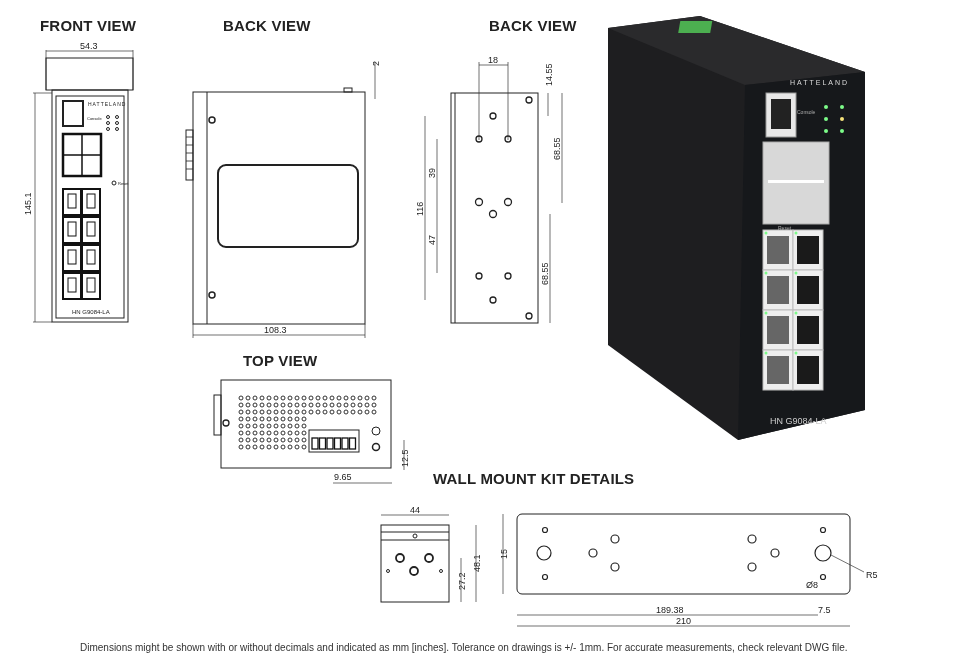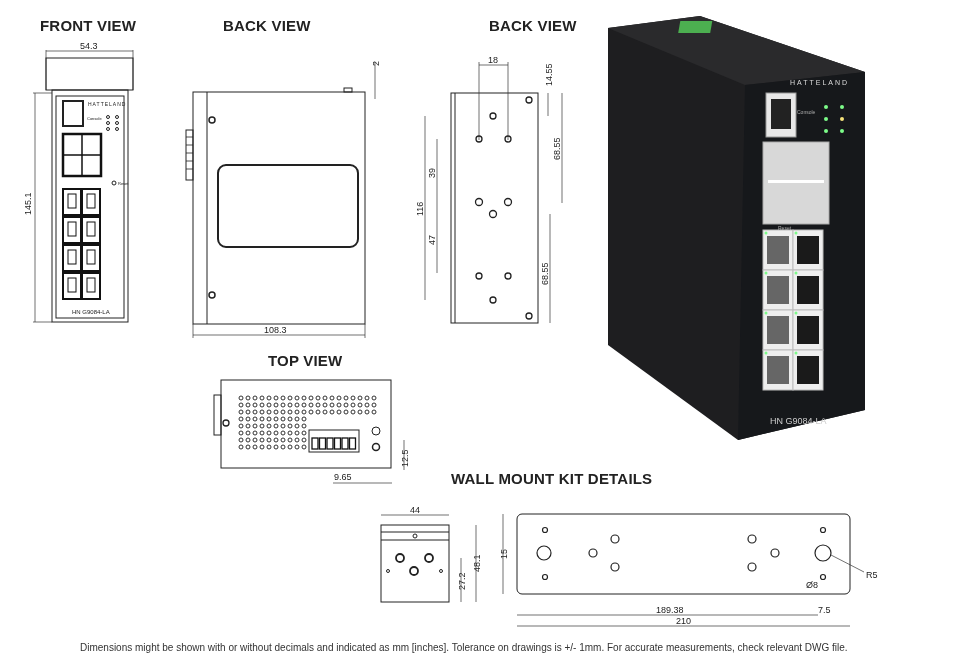--- a/index.html
+++ b/index.html
@@ -10,22 +10,22 @@
   .footer{position:absolute;left:56px;top:642px;font-size:10px;color:#333;font-family:"Liberation Sans",sans-serif;padding-left:24px;}
   .l{stroke:#222;fill:none;stroke-width:1;}
   .t{stroke:#333;fill:none;stroke-width:0.7;}
 </style>
 </head>
 <body>
 
 <div class="title" style="left:40px;top:17px;">FRONT VIEW</div>
 <div class="title" style="left:223px;top:17px;">BACK VIEW</div>
 <div class="title" style="left:441px;top:17px;margin-left:48px;">BACK VIEW</div>
-<div class="title" style="left:268px;top:352px;">TOP VIEW</div>
-<div class="title" style="left:451px;top:470px;">WALL MOUNT KIT DETAILS</div>
+<div class="title" style="left:243px;top:352px;">TOP VIEW</div>
+<div class="title" style="left:433px;top:470px;">WALL MOUNT KIT DETAILS</div>
 
 <svg width="960" height="657" viewBox="0 0 960 657">
 
   <g>
     <line class="t" x1="46" y1="50" x2="46" y2="90"></line>
       <line class="t" x1="133" y1="50" x2="133" y2="90"></line>
     <line class="t" x1="46" y1="51" x2="133" y2="51"></line>
     <text class="dim" x="80" y="49">54.3</text>
     <rect class="l" x="46" y="58" width="87" height="32"></rect>
     <rect class="l" x="52" y="90" width="76" height="232"></rect>

